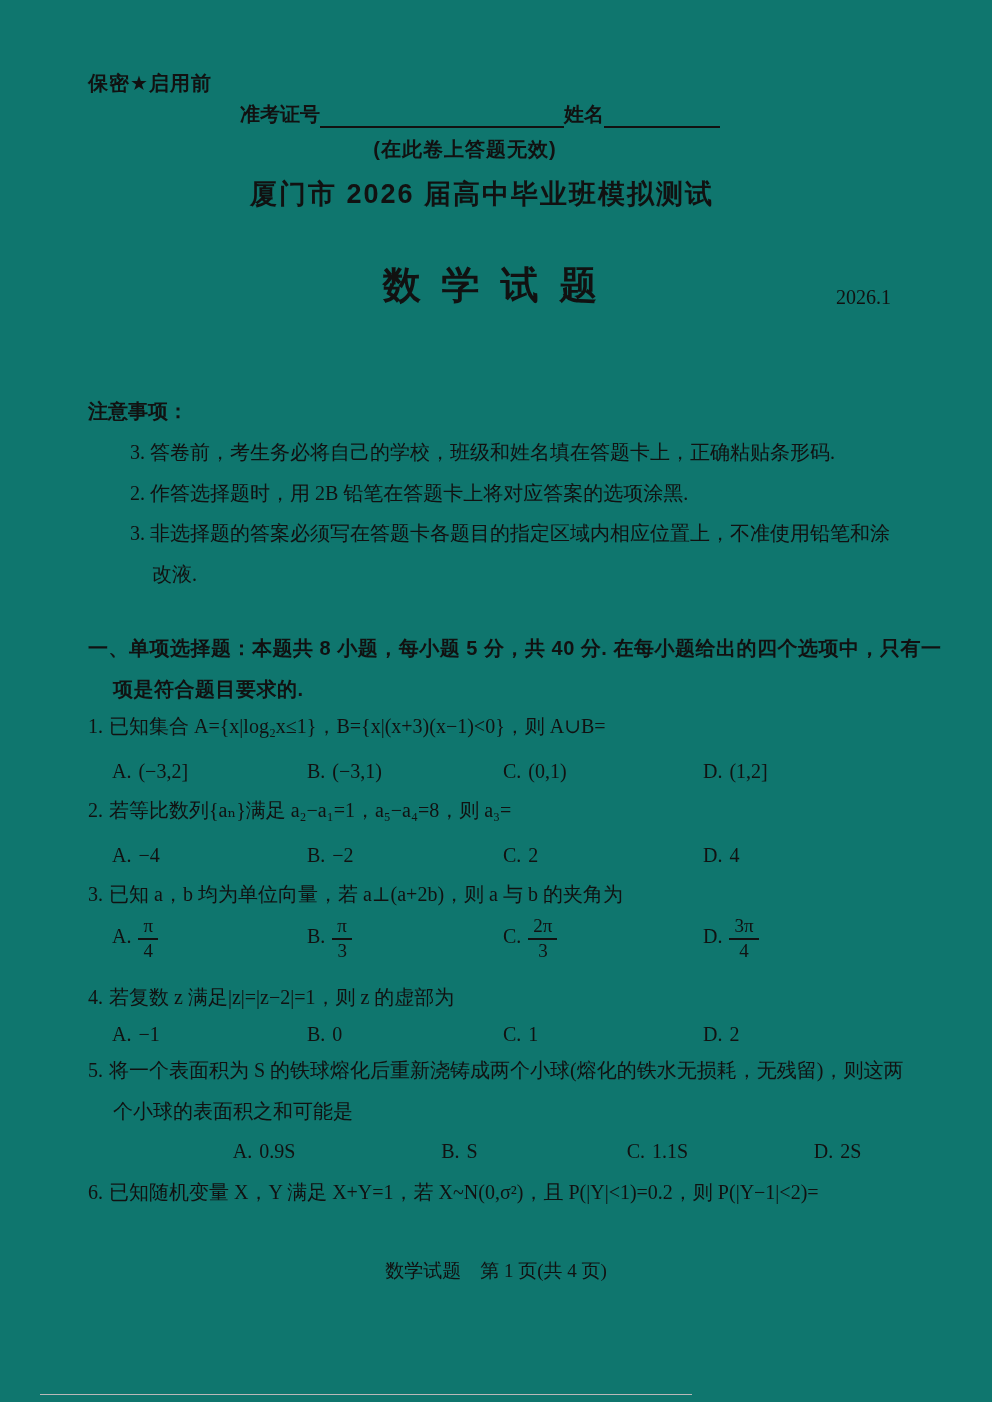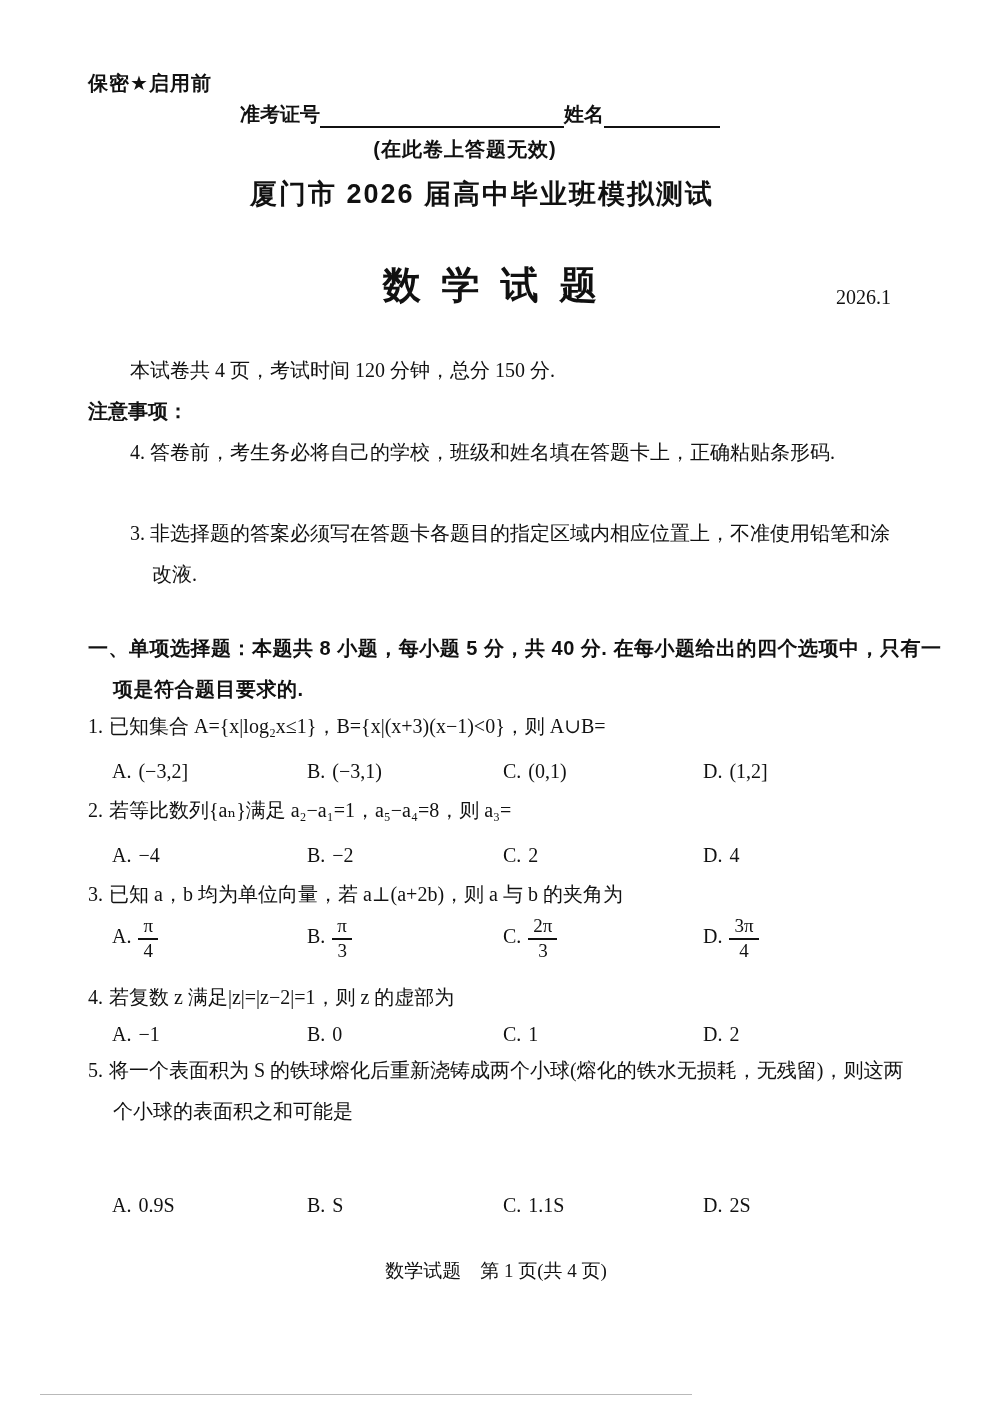--- a/index.html
+++ b/index.html
@@ -1,20 +1,20 @@
 <!DOCTYPE html>
 <html><head>
 <meta charset="utf-8">
 <style>
   html,body{margin:0;padding:0;background:#e8e8e8;}
   .page{
     position:relative;
     width:992px;height:1402px;
     margin:0 auto;
-    background:#ffffff;
+    background:#0f766e;
     font-family:"Liberation Serif","DejaVu Serif",serif;
     color:#111;
     overflow:hidden;
   }
   .abs{position:absolute;white-space:nowrap;}
   .sans{font-family:"Liberation Sans","DejaVu Sans",sans-serif;}
   .b{font-weight:bold;}
 
   .security{left:88px;top:70px;font-size:20px;letter-spacing:1px;}
   .regno-row{left:240px;top:101px;font-size:20px;}
@@ -50,21 +50,21 @@
   .optrow .cell{display:inline-block;vertical-align:middle;}
   .optrow .c1{width:195px;}
   .optrow .c2{width:196px;}
   .optrow .c3{width:200px;}
   .optrow .c4{width:160px;}
   .optrow .lab{margin-right:7px;}
   .o1{top:758px;}
   .o2{top:842px;}
   .o3{top:916px;}
   .o4{top:1021px;}
-  .o5{top:1192px;}
+  .o5{top:1138px;text-align:center;}
   .o6{top:1218px;}
 
   .frac{display:inline-block;text-align:center;vertical-align:middle;line-height:1.08;font-size:19px;}
   .frac .fnum{display:block;padding:0 5px 1px 5px;}
   .frac .fden{display:block;border-top:2px solid #111;padding:1px 5px 0 5px;}
 
   .footer{left:0;top:1258px;width:992px;text-align:center;font-size:19px;}
   .bottom-rule{left:40px;top:1394px;width:652px;height:1px;background:#b9b9b9;}
 </style>
 </head>
@@ -79,25 +79,25 @@
   </div>
 
   <div class="abs invalid sans b">(在此卷上答题无效)</div>
 
   <div class="abs school-title sans b">厦门市 2026 届高中毕业班模拟测试</div>
 
   <div class="abs subject-title sans b">数学试题</div>
 
   <div class="abs date">2026.1</div>
 
-  <div class="abs paper-info">本试卷共 4 页，考试时间 120 分钟，总分 150 分.</div>
 
   <div class="abs notes-heading sans b">注意事项：</div>
 
-  <div class="abs note n1">4. 答卷前，考生务必将自己的学校，班级和姓名填在答题卡上，正确粘贴条形码.</div>
+  <div class="abs note n1">3. 答卷前，考生务必将自己的学校，班级和姓名填在答题卡上，正确粘贴条形码.</div>
+  <div class="abs note n2">2. 作答选择题时，用 2B 铅笔在答题卡上将对应答案的选项涂黑.</div>
   <div class="abs note n3a">3. 非选择题的答案必须写在答题卡各题目的指定区域内相应位置上，不准使用铅笔和涂</div>
   <div class="abs note n3b">改液.</div>
 
   <div class="abs sec1 sans b">一、单项选择题：本题共 8 小题，每小题 5 分，共 40 分. 在每小题给出的四个选项中，只有一</div>
   <div class="abs sec2 sans b">项是符合题目要求的.</div>
 
   <div class="abs stem q1s">
     <span class="qno">1.</span><span>已知集合 A={x|log₂x≤1}，B={x|(x+3)(x−1)&lt;0}，则 A∪B=</span>
   </div>
   <div class="abs optrow o1">
@@ -126,17 +126,20 @@
   </div>
 
   <div class="abs stem q5s1">
     <span class="qno">5.</span><span>将一个表面积为 S 的铁球熔化后重新浇铸成两个小球(熔化的铁水无损耗，无残留)，则这两</span>
   </div>
   <div class="abs stem q5s2">个小球的表面积之和可能是</div>
   <div class="abs optrow o5">
     <span class="cell c1"><span class="lab">A.</span><span>0.9S</span></span><span class="cell c2"><span class="lab">B.</span><span>S</span></span><span class="cell c3"><span class="lab">C.</span><span>1.1S</span></span><span class="cell c4"><span class="lab">D.</span><span>2S</span></span>
   </div>
 
+  <div class="abs stem q6s">
+    <span class="qno">6.</span><span>已知随机变量 X，Y 满足 X+Y=1，若 X~N(0,σ²)，且 P(|Y|&lt;1)=0.2，则 P(|Y−1|&lt;2)=</span>
+  </div>
 
   <div class="abs footer">数学试题　第 1 页(共 4 页)</div>
   <div class="abs bottom-rule"></div>
 
 </div>
 
 </body></html>

